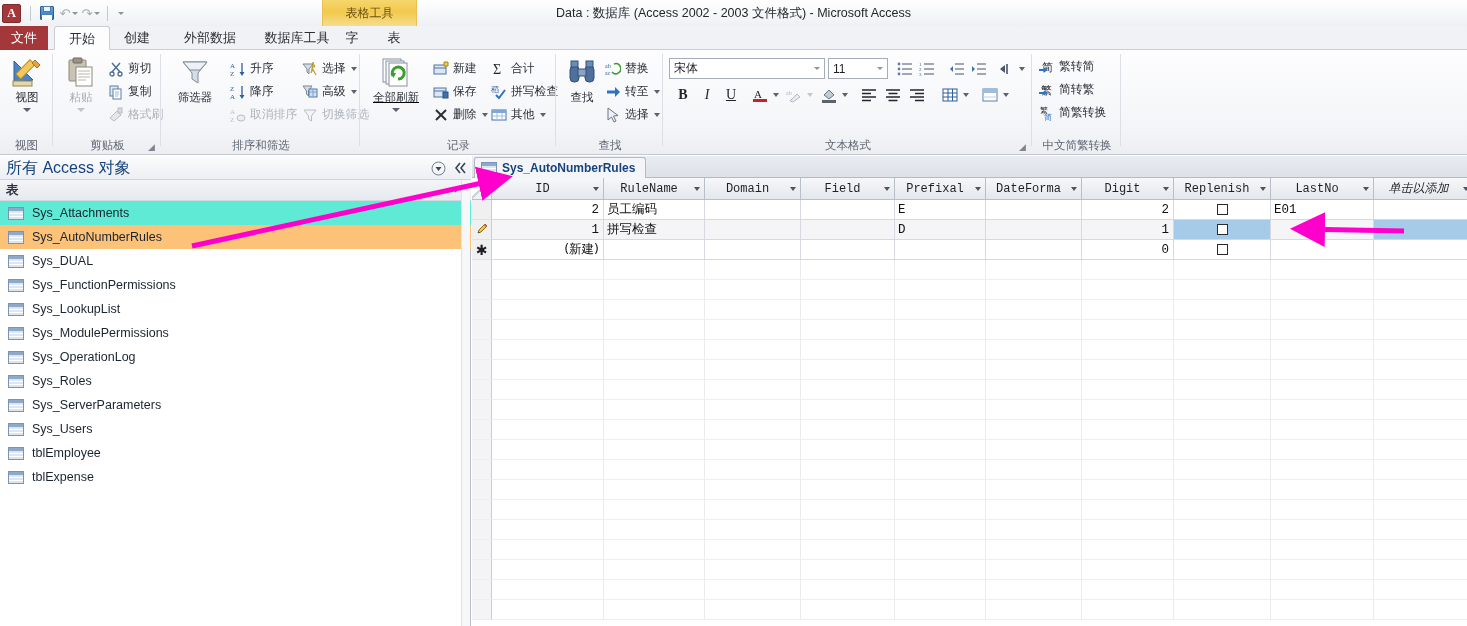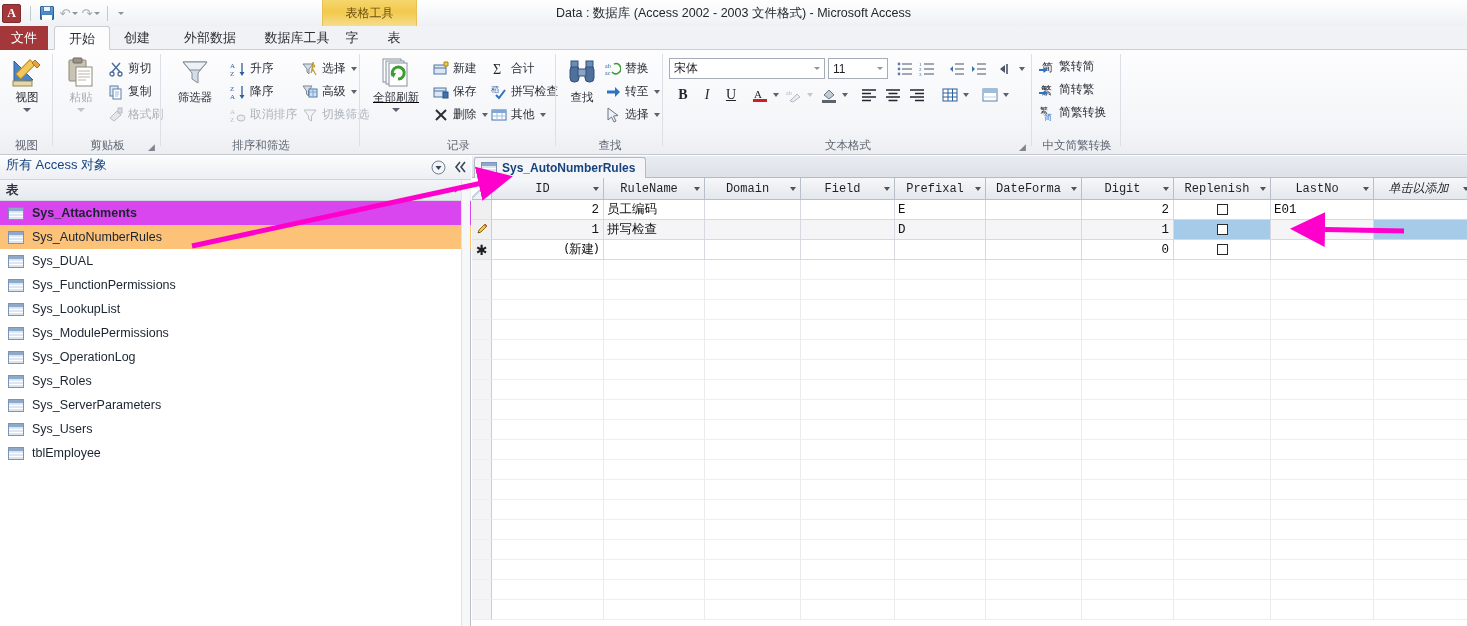--- a/index.html
+++ b/index.html
@@ -120,39 +120,39 @@
 
   
   .navpane {
     position:absolute; left:0; top:156px; width:471px; height:470px;
     background:#fff; border-right:1px solid #b9bfc8;
   }
   .nav-title {
     position:absolute; left:0; top:0; width:471px; height:24px;
     background:linear-gradient(to bottom,#fbfcfd,#eceff3);
     border-bottom:1px solid #cfd4db;
-    display:flex; align-items:flex-start; padding-left:6px;
-    font-size:13px; color:#16437e;
+    display:flex; align-items:flex-end; padding-left:6px;
+    font-size:16px; color:#16437e;
   }
   .nav-title .spacer { flex:1; }
   .nav-btn { width:22px; height:22px; display:flex; align-items:center; justify-content:center; color:#45526a;}
   .nav-group {
     position:absolute; left:0; top:24px; width:471px; height:21px;
     background:linear-gradient(to bottom,#f3f5f8,#e6e9ee);
     border-bottom:1px solid #d3d8df;
     display:flex; align-items:center; padding:0 6px;
     font-size:12.5px; font-weight:bold; color:#2b3340;
   }
   .nav-group .spacer { flex:1; }
   .nav-list { position:absolute; left:0; top:45px; width:471px; bottom:0; }
   .nav-item {
     height:24px; display:flex; align-items:center; padding-left:8px;
     font-size:12.5px; color:#1a2430;
   }
-  .nav-item.hover { background:#d946ef;font-weight:bold; }
+  .nav-item.hover { background:#5eead4; }
   .nav-item.selected { background:#fbc278; }
   .tbl-icon {
     width:16px; height:13px; margin-right:8px; flex:0 0 16px;
     background:#fff; border:1px solid #7b93b4; position:relative; overflow:hidden;
   }
   .tbl-icon::before {
     content:""; position:absolute; left:0; top:0; right:0; height:3px; background:#8fa9c9;
   }
   .tbl-icon::after {
     content:""; position:absolute; left:0; top:3px; right:0; bottom:0;
@@ -802,20 +802,24 @@
           <span>Sys_ServerParameters</span>
         </div>
         <div class="nav-item">
           <span class="tbl-icon"></span>
           <span>Sys_Users</span>
         </div>
         <div class="nav-item">
           <span class="tbl-icon"></span>
           <span>tblEmployee</span>
         </div>
+        <div class="nav-item">
+          <span class="tbl-icon"></span>
+          <span>tblExpense</span>
+        </div>
       </div>
     <div class="nav-scroll"></div>
   </div>
 
   <div class="docarea">
     <div class="doctabbar">
       <div class="doctab">
         <span class="tbl-icon"></span>
         <span>Sys_AutoNumberRules</span>
       </div>

